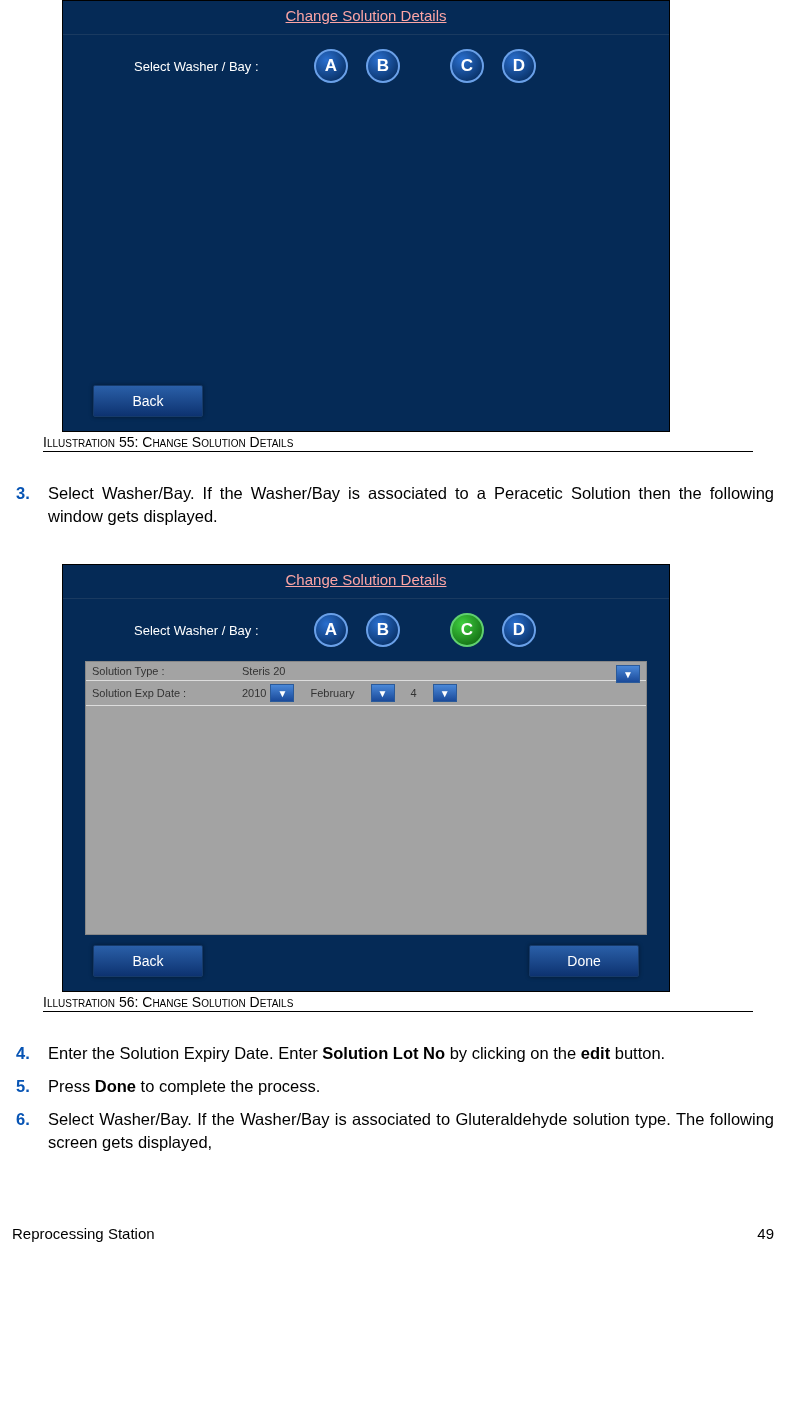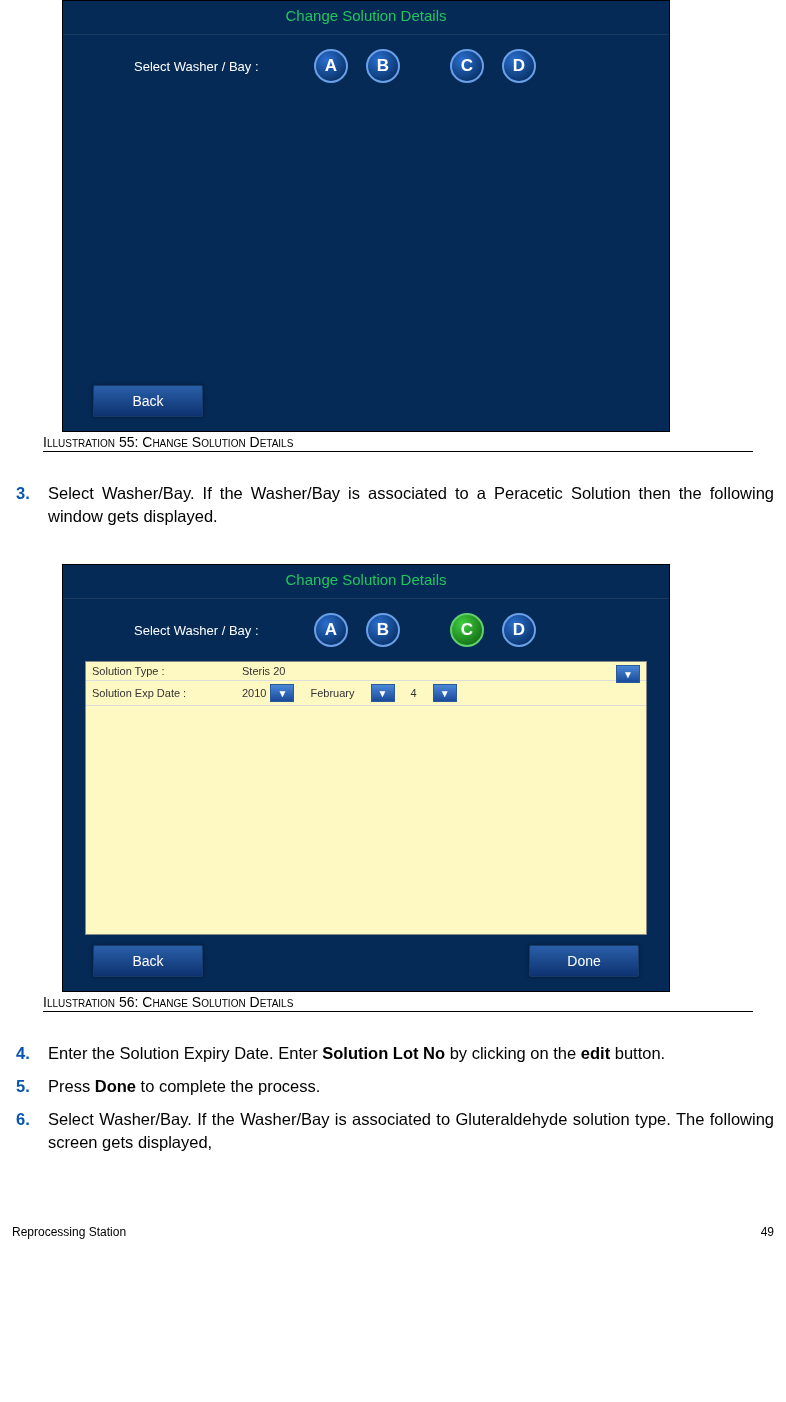--- a/index.html
+++ b/index.html
@@ -14,23 +14,24 @@
     border: 1px solid #000;
     background: #052a56;
     margin-left: 52px;
     width: 608px;
     position: relative;
   }
   .ss-title-bar {
     display: flex;
     justify-content: center;
     align-items: center;
-    color: #22c55e;
+    color: #fca5a5;
     font-size: 15px;
     padding: 6px 0 10px 0;
+    text-decoration: underline;
   }
   .ss-body-top {
     border-top: 1px solid #1a3a60;
   }
   .select-row {
     display: flex;
     align-items: center;
     padding: 14px 0 14px 30px;
     margin-left: 41px;
   }
@@ -54,21 +55,21 @@
     margin-right: 18px;
     cursor: pointer;
   }
   .bay-btn.gap { margin-left: 32px; }
   .bay-btn.green {
     border-color: #60d070;
     background: radial-gradient(circle at 35% 30%, #3fcf40, #0a5a0a);
   }
   .spacer-1 { height: 278px; }
   .form-panel {
-    background: #fef9c3;
+    background: #a3a3a3;
     border: 1px solid #888;
     margin: 0 22px 0 22px;
     height: 274px;
   }
   .form-row {
     display: flex;
     align-items: center;
     font-size: 11px;
     color: #333;
     padding: 3px 6px;
@@ -142,21 +143,21 @@
     width: 32px;
     flex-shrink: 0;
     margin-left: 6px;
   }
   .step-text { flex: 1; text-align: justify; padding-right: 2px; }
   .step-text b { font-weight: bold; }
   .py { padding-bottom: 26px; }
   .footer {
     display: flex;
     justify-content: space-between;
-    font-size: 12px;
+    font-size: 15px;
     margin-top: 70px;
     padding: 0 2px;
   }
 </style>
 </head>
 <body>
 
 <div class="screenshot">
   <div class="ss-title-bar">Change Solution Details</div>
   <div class="ss-body-top">

